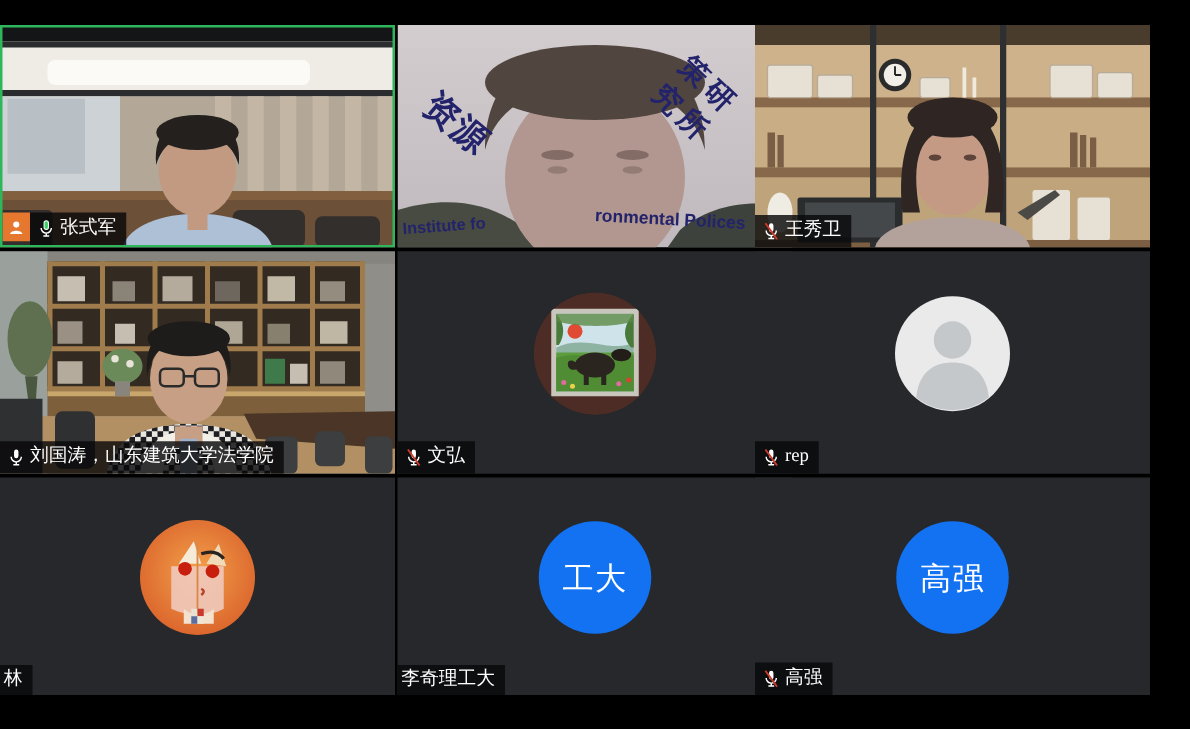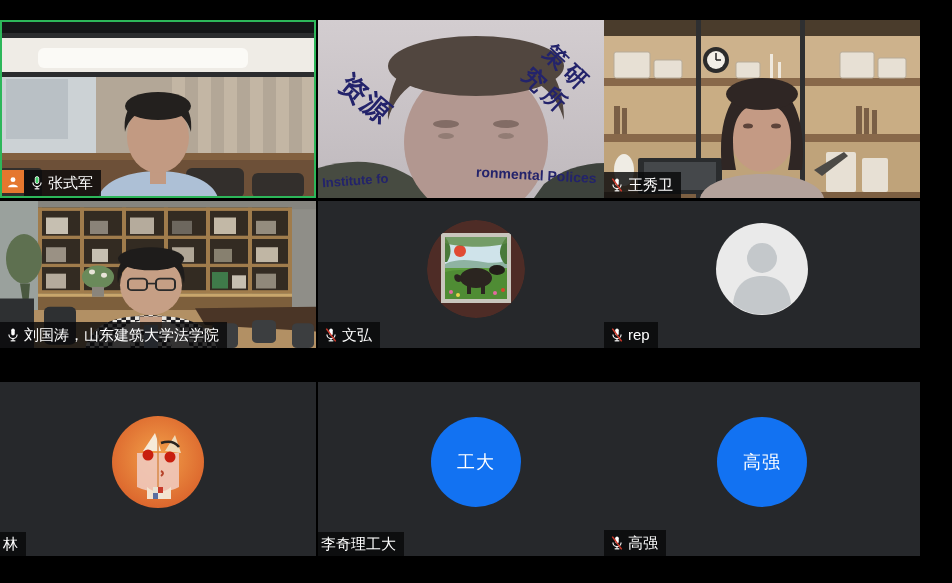--- a/index.html
+++ b/index.html
@@ -1,36 +1,36 @@
 <!DOCTYPE html>
 <html><head>
 <meta charset="utf-8">
 <style>
   html,body{margin:0;padding:0;background:#000;}
   #app{position:relative;width:952px;height:583px;background:#000;overflow:hidden;
        font-family:"Liberation Sans","DejaVu Sans",sans-serif;}
   .tile{position:absolute;width:316px;background:#26282b;overflow:hidden;}
-  .r0{top:20px;height:178px}.r1{top:201px;height:147px}.r2{top:382px;height:174px}
+  .r0{top:20px;height:178px}.r1{top:201px;height:178px}.r2{top:382px;height:174px}
   .c0{left:0}.c1{left:318px}.c2{left:604px}
   .tile.active::after{content:"";position:absolute;inset:0;border:2px solid #2db75a;pointer-events:none;z-index:6}
   .scene{position:absolute;inset:0}
   .scene svg{display:block;width:100%;height:100%}
   
   .label{position:absolute;left:0;bottom:0;z-index:5;display:flex;align-items:center;gap:4px;
          background:rgba(8,9,10,.82);color:#fff;font-size:15px;line-height:1;
-         padding:4px 8px 5px 5px;white-space:nowrap;}
+         padding:4px 8px 5px 5px;white-space:nowrap;font-family:Liberation Serif, serif;}
   .label.noicon{padding-left:3px}
   .corner{position:absolute;left:2px;bottom:2px;z-index:5;display:flex;align-items:stretch}
   .corner .label{position:static}
   .badge{width:22px;height:23px;background:#e5772e;display:flex;align-items:center;justify-content:center}
   .micwrap{width:15px;height:17px;display:inline-flex;align-items:center;justify-content:center}
   
   .avatar{position:absolute;left:50%;top:46%;transform:translate(-50%,-50%);border-radius:50%;z-index:2}
   .avatar-blue{width:90px;height:90px;background:#1272f2;color:#fff;display:flex;
-               align-items:center;justify-content:center;font-size:18px;letter-spacing:1px}
+               align-items:center;justify-content:center;font-size:25px;letter-spacing:1px}
   .avatar-img{width:98px;height:98px}
   .avatar-img svg{width:100%;height:100%;border-radius:50%}
   
   .sign{position:absolute;font-weight:bold;color:#23236b;z-index:3}
   .sign-cnL{left:18px;top:60px;font-size:28px;transform:rotate(40deg);letter-spacing:1px}
   .sign-cnR{left:240px;top:18px;font-size:23px;letter-spacing:5px;transform:rotate(44deg);transform-origin:left top}
   .sign-enL{left:4px;top:153px;font-size:13px;transform:rotate(-4deg)}
   .sign-enR{left:158px;top:147px;font-size:14px;transform:rotate(3deg)}
 </style>
 </head>

